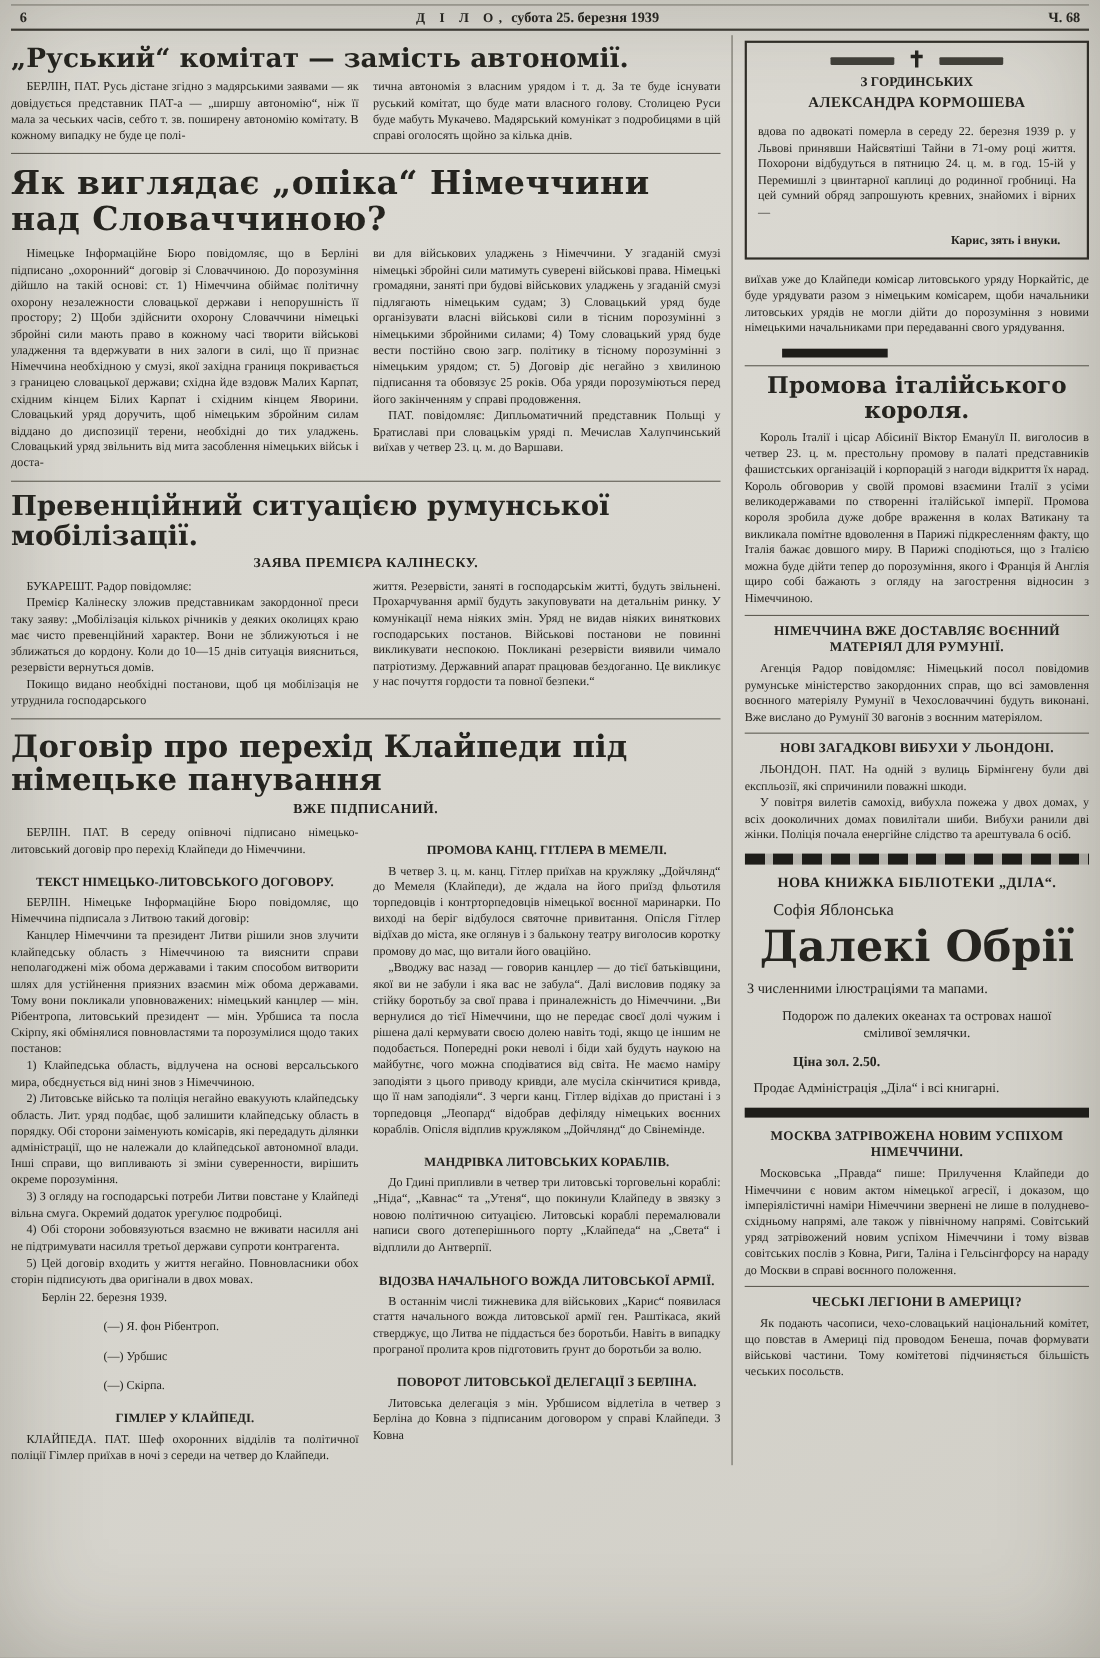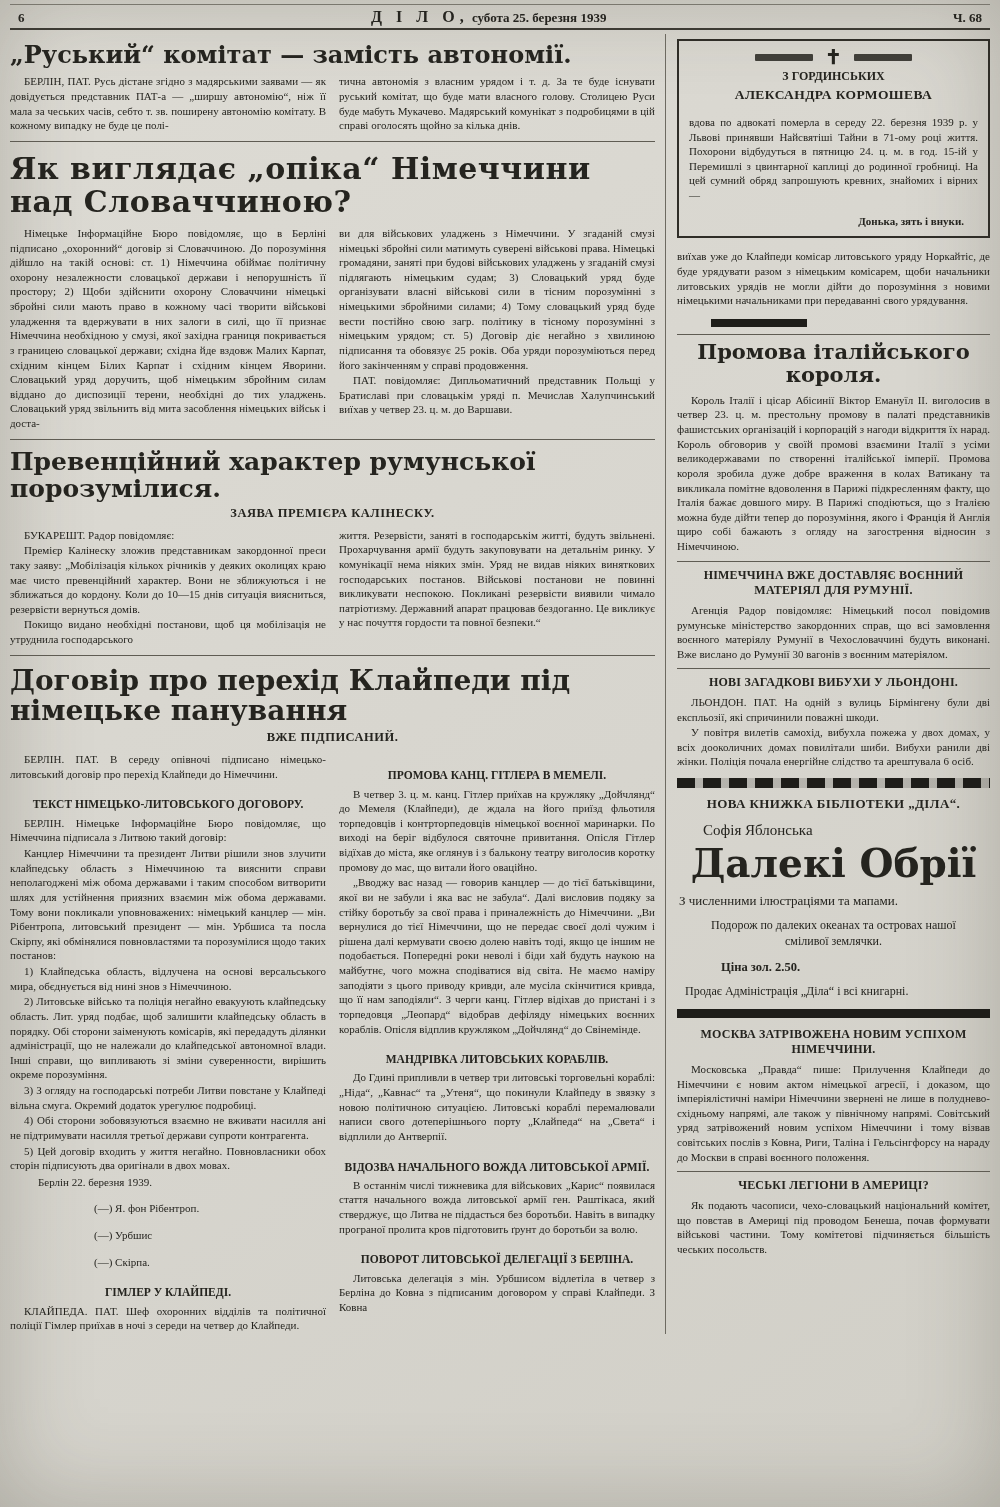--- a/index.html
+++ b/index.html
@@ -5,21 +5,21 @@
 <style>
   html,body{margin:0;padding:0;}
   body{background:#a8a59d;font-family:"Liberation Serif","DejaVu Serif",serif;}
   .page{position:relative;width:1000px;min-height:1507px;margin:0 auto;
         background:linear-gradient(145deg,#dddbd4 0%,#d7d5ce 55%,#d1cfc7 100%);
         color:#25241f;padding:4px 10px 16px;box-sizing:border-box;
         box-shadow:inset 0 0 90px rgba(70,64,52,.28);overflow:hidden;}
   .masthead{display:flex;justify-content:space-between;align-items:baseline;
         padding:3px 8px 2px;border-top:1px solid #7a776e;border-bottom:2px solid #3c3a33;
         font-weight:bold;font-size:13px;}
-  .mast-name{letter-spacing:5px;font-size:16px;}
+  .mast-name{letter-spacing:5px;font-size:12px;}
   .mast-date{font-size:13px;}
   .content{display:flex;margin-top:4px;}
   .left{flex:0 0 645px;width:645px;padding-right:10px;min-width:0;}
   .rightcol{flex:1;border-left:1px solid #6d6a61;padding-left:11px;min-width:0;}
   .body{font-size:11px;line-height:1.33;text-align:justify;}
   p.para{margin:0 0 1px;text-indent:14px;}
   p.noindent{text-indent:0;}
   .cols{display:flex;gap:13px;}
   .col{flex:1;min-width:0;}
   .hl{font-family:"DejaVu Serif",serif;font-weight:bold;text-align:left;line-height:1.1;}
@@ -95,21 +95,21 @@
           <div class="col body">
             <p class="para noindent">ви для військових уладжень з Німеччини. У згаданій смузі німецькі збройні сили матимуть суверені військові права. Німецькі громадяни, заняті при будові військових уладжень у згаданій смузі підлягають німецьким судам; 3) Словацький уряд буде організувати власні військові сили в тісним порозумінні з німецькими збройними силами; 4) Тому словацький уряд буде вести постійно свою загр. політику в тісному порозумінні з німецьким урядом; ст. 5) Договір діє негайно з хвилиною підписання та обовязує 25 років. Оба уряди порозуміються перед його закінченням у справі продовження.</p>
             <p class="para">ПАТ. повідомляє: Дипльоматичний представник Польщі у Братиславі при словацькім уряді п. Мечислав Халупчинський виїхав у четвер 23. ц. м. до Варшави.</p>
           </div>
         </div>
       </article>
 
       <div class="hr"></div>
 
       <article>
-        <h2 class="hl hl-a3">Превенційний характер румунської порозумілися.</h2>
+        <h2 class="hl hl-a3">Превенційний ситуацією румунської мобілізації.</h2>
         <div class="subtitle">ЗАЯВА ПРЕМІЄРА КАЛІНЕСКУ.</div>
         <div class="cols">
           <div class="col body">
             <p class="para">БУКАРЕШТ. Радор повідомляє:</p>
             <p class="para">Премієр Калінеску зложив представникам закордонної преси таку заяву: „Мобілізація кількох річників у деяких околицях краю має чисто превенційний характер. Вони не зближуються і не зближаться до кордону. Коли до 10—15 днів ситуація виясниться, резервісти вернуться домів.</p>
             <p class="para">Покищо видано необхідні постанови, щоб ця мобілізація не утруднила господарського</p>
           </div>
           <div class="col body">
             <p class="para noindent">життя. Резервісти, заняті в господарськім житті, будуть звільнені. Прохарчування армії будуть закуповувати на детальнім ринку. У комунікації нема ніяких змін. Уряд не видав ніяких виняткових господарських постанов. Військові постанови не повинні викликувати неспокою. Покликані резервісти виявили чимало патріотизму. Державний апарат працював бездоганно. Це викликує у нас почуття гордости та повної безпеки.“</p>
           </div>
@@ -162,21 +162,21 @@
 
       <div class="obit">
         <div class="obit-top">
           <span class="smudge"></span>
           <span class="obit-cross">✝</span>
           <span class="smudge"></span>
         </div>
         <div class="obit-name1">З ГОРДИНСЬКИХ</div>
         <div class="obit-name2">АЛЕКСАНДРА КОРМОШЕВА</div>
         <p class="noindent">вдова по адвокаті померла в середу 22. березня 1939 р. у Львові принявши Найсвятіші Тайни в 71-ому році життя. Похорони відбудуться в пятницю 24. ц. м. в год. 15-ій у Перемишлі з цвинтарної каплиці до родинної гробниці. На цей сумний обряд запрошують кревних, знайомих і вірних —</p>
-        <div class="obit-sig">Донька, зять і внуки.</div>
+        <div class="obit-sig">Карис, зять і внуки.</div>
       </div>
 
       <p class="noindent">виїхав уже до Клайпеди комісар литовського уряду Норкайтіс, де буде урядувати разом з німецьким комісарем, щоби начальники литовських урядів не могли дійти до порозуміння з новими німецькими начальниками при передаванні свого урядування.</p>
       <div class="ink-bar short"></div>
 
       <div class="hr"></div>
 
       <article>
         <h3 class="r-hl">Промова італійського короля.</h3>
         <p class="para">Король Італії і цісар Абісинії Віктор Емануїл II. виголосив в четвер 23. ц. м. престольну промову в палаті представників фашистських організацій і корпорацій з нагоди відкриття їх нарад. Король обговорив у своїй промові взаємини Італії з усіми великодержавами по створенні італійської імперії. Промова короля зробила дуже добре враження в колах Ватикану та викликала помітне вдоволення в Парижі підкресленням факту, що Італія бажає довшого миру. В Парижі сподіються, що з Італією можна буде дійти тепер до порозуміння, якого і Франція й Англія щиро собі бажають з огляду на загострення відносин з Німеччиною.</p>

